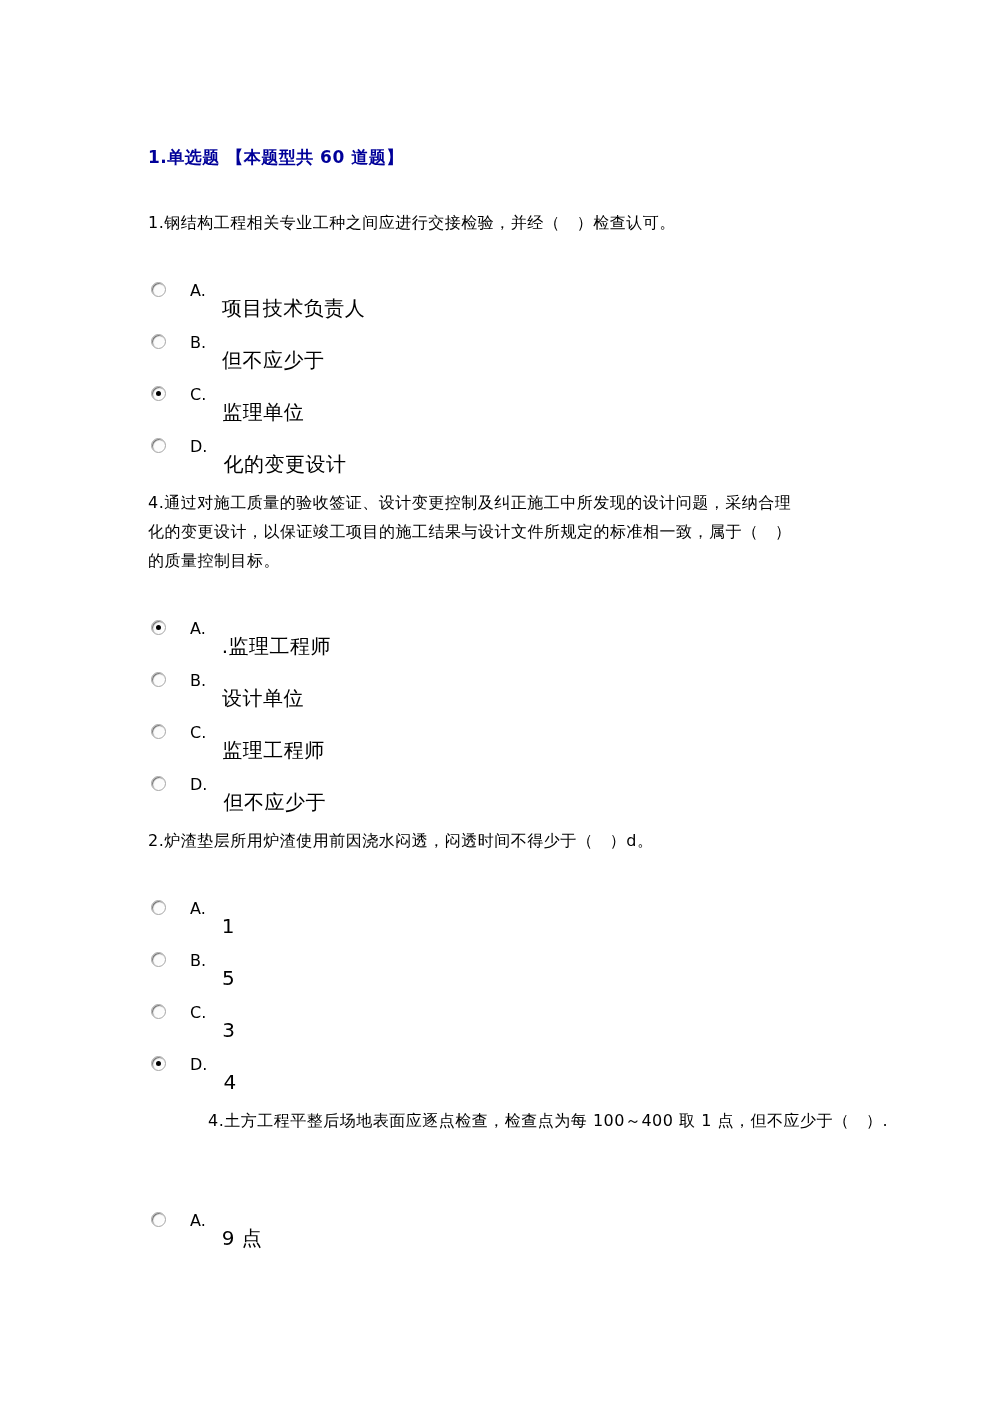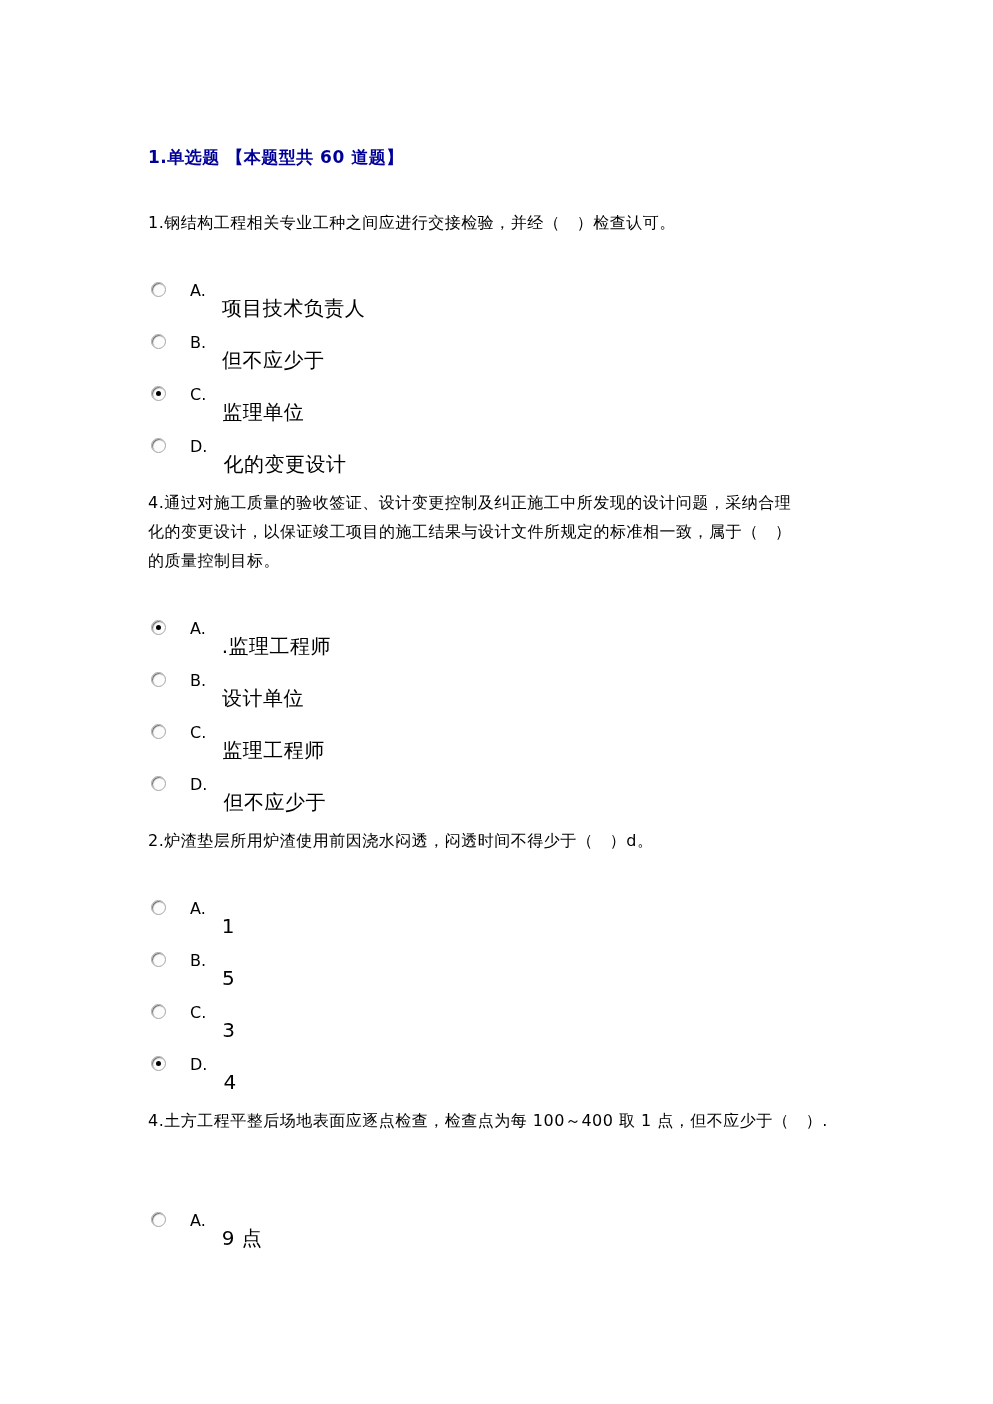--- a/index.html
+++ b/index.html
@@ -27,21 +27,21 @@
     letter-spacing: 0.5px;
   }
   .question { margin: 0 0 8px 0; }
   .q-text {
     font-size: 16px;
     line-height: 29px;
     margin: 0 0 43px 0;
     max-width: 740px;
     letter-spacing: 0.5px;
   }
-  .q-text.extra-gap { margin-bottom: 75px; }
+  .q-text.extra-gap { margin-bottom: 75px; text-align: right; }
   .option {
     display: flex;
     align-items: flex-start;
     height: 20px;
     margin: 0 0 32px 3px;
   }
   .radio {
     flex: 0 0 auto;
     width: 13px;
     height: 13px;

